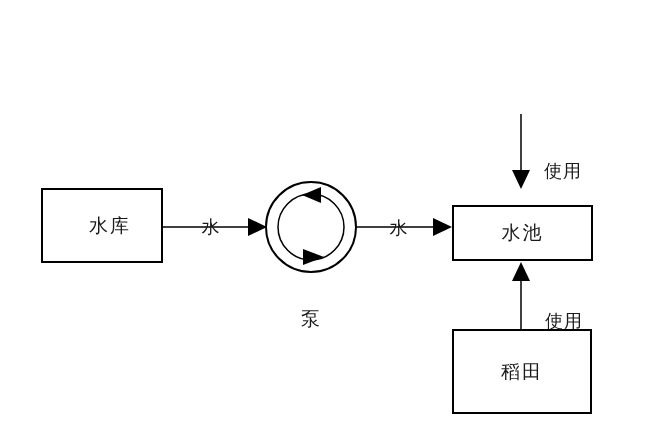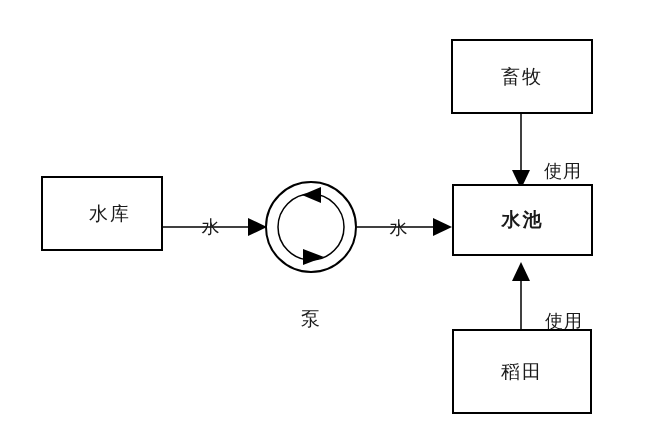--- a/index.html
+++ b/index.html
@@ -27,23 +27,23 @@
     position: absolute;
     box-sizing: border-box;
     border: 2px solid #000000;
     background: #ffffff;
     display: flex;
     align-items: center;
     justify-content: center;
     font-size: 19px;
     letter-spacing: 2px;
   }
-  .box-reservoir { left: 41px;  top: 176px; width: 122px; height: 75px; padding-left: 16px; }
+  .box-reservoir { left: 41px;  top: 188px; width: 122px; height: 75px; padding-left: 16px; }
   .box-livestock { left: 451px; top: 39px;  width: 142px; height: 75px; }
-  .box-pool      { left: 452px; top: 184px; width: 141px; height: 72px; font-weight: bold; }
+  .box-pool      { left: 452px; top: 205px; width: 141px; height: 56px; }
   .box-paddy     { left: 452px; top: 329px; width: 140px; height: 85px; }
   .flow-label {
     position: absolute;
     transform: translate(-50%, -50%);
     font-size: 18px;
     white-space: nowrap;
     letter-spacing: 1px;
     margin-top: 21px;
   }
   .lbl-water-1 { left: 211px; top: 206px; }
@@ -84,23 +84,20 @@
     <g>
       <line x1="521" y1="329" x2="521" y2="279" stroke="#000000" stroke-width="1.5"></line>
       <polygon points="512,281 530,281 521,262" fill="#000000"></polygon>
     </g>
   </svg>
 
   <div class="node-box box-reservoir">
     <span>水库</span>
   </div>
 
-  <div class="node-box box-livestock">
-    <span>畜牧</span>
-  </div>
 
   <div class="node-box box-pool">
     <span>水池</span>
   </div>
 
   <div class="node-box box-paddy">
     <span>稻田</span>
   </div>
 
   <div class="flow-label lbl-water-1">水</div>

